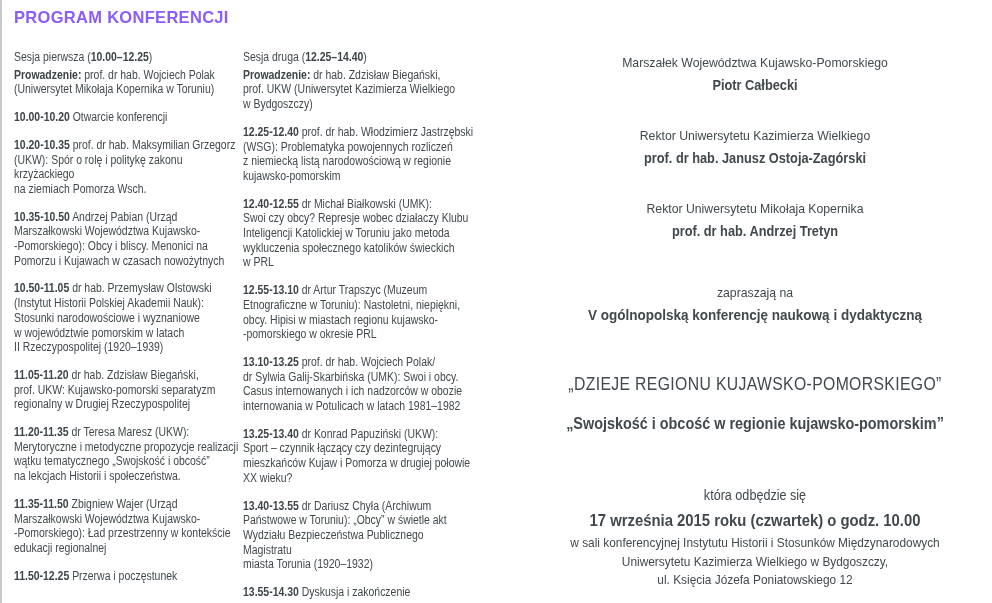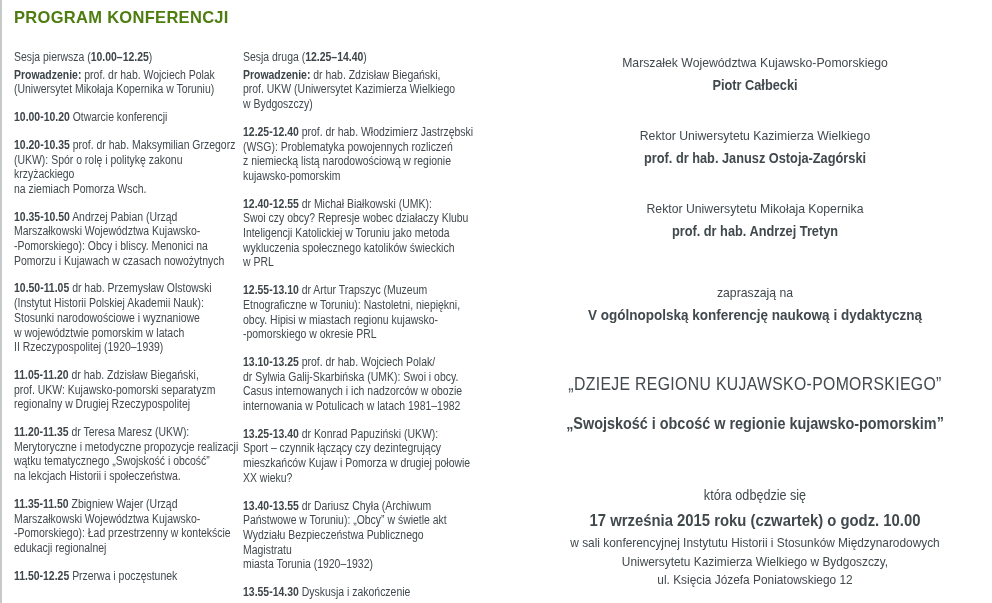--- a/index.html
+++ b/index.html
@@ -9,21 +9,21 @@
     font-family:"Liberation Sans", sans-serif;
     color:#41494d;
   }
   .edge-line{
     position:absolute;left:0;top:0;width:2px;height:603px;
     background:#c6c9ca;
   }
   .program-title{
     position:absolute;left:14px;top:8px;margin:0;
     font-size:16.5px;font-weight:bold;letter-spacing:0.3px;
-    color:#4d7c0f;
+    color:#8b5cf6;
   }
   .col{
     position:absolute;top:50px;
     font-size:12.3px;line-height:14.7px;
   }
   .col1{left:14px;width:268px;transform:scaleX(0.85);transform-origin:left top;}
   .col2{left:243px;width:272px;transform:scaleX(0.85);transform-origin:left top;}
   .col3{
     left:513px;top:52px;width:484px;text-align:center;
     transform:scaleX(0.90);transform-origin:center top;

